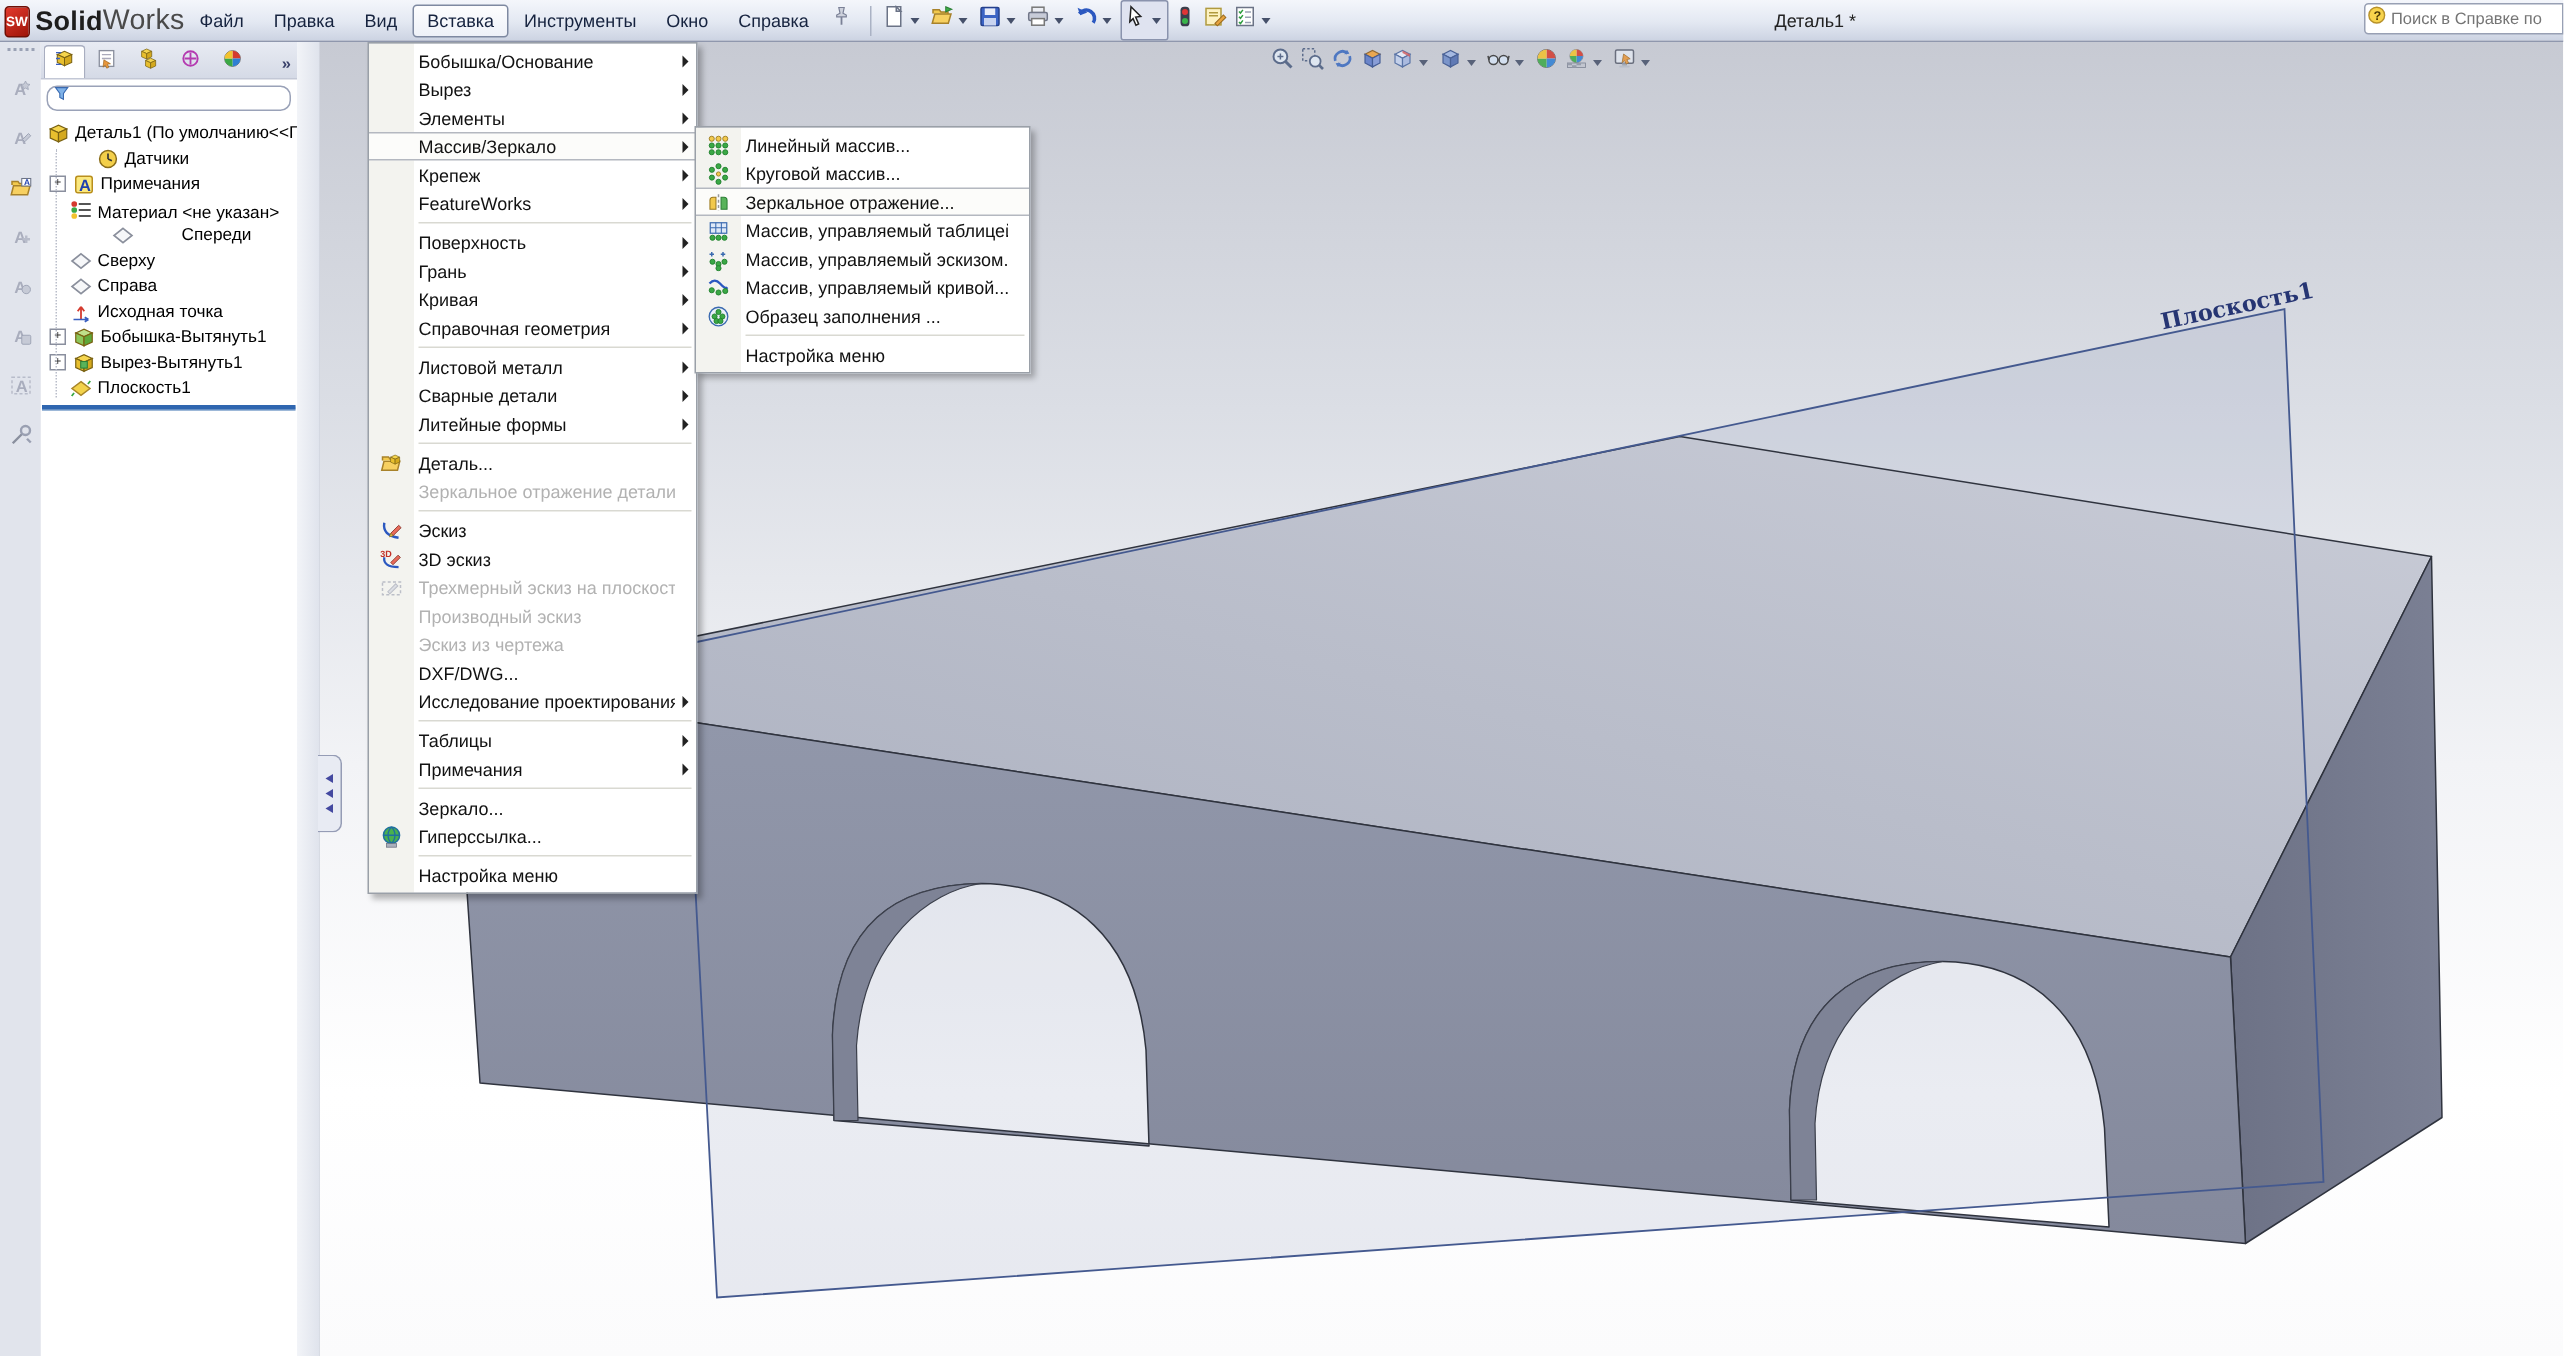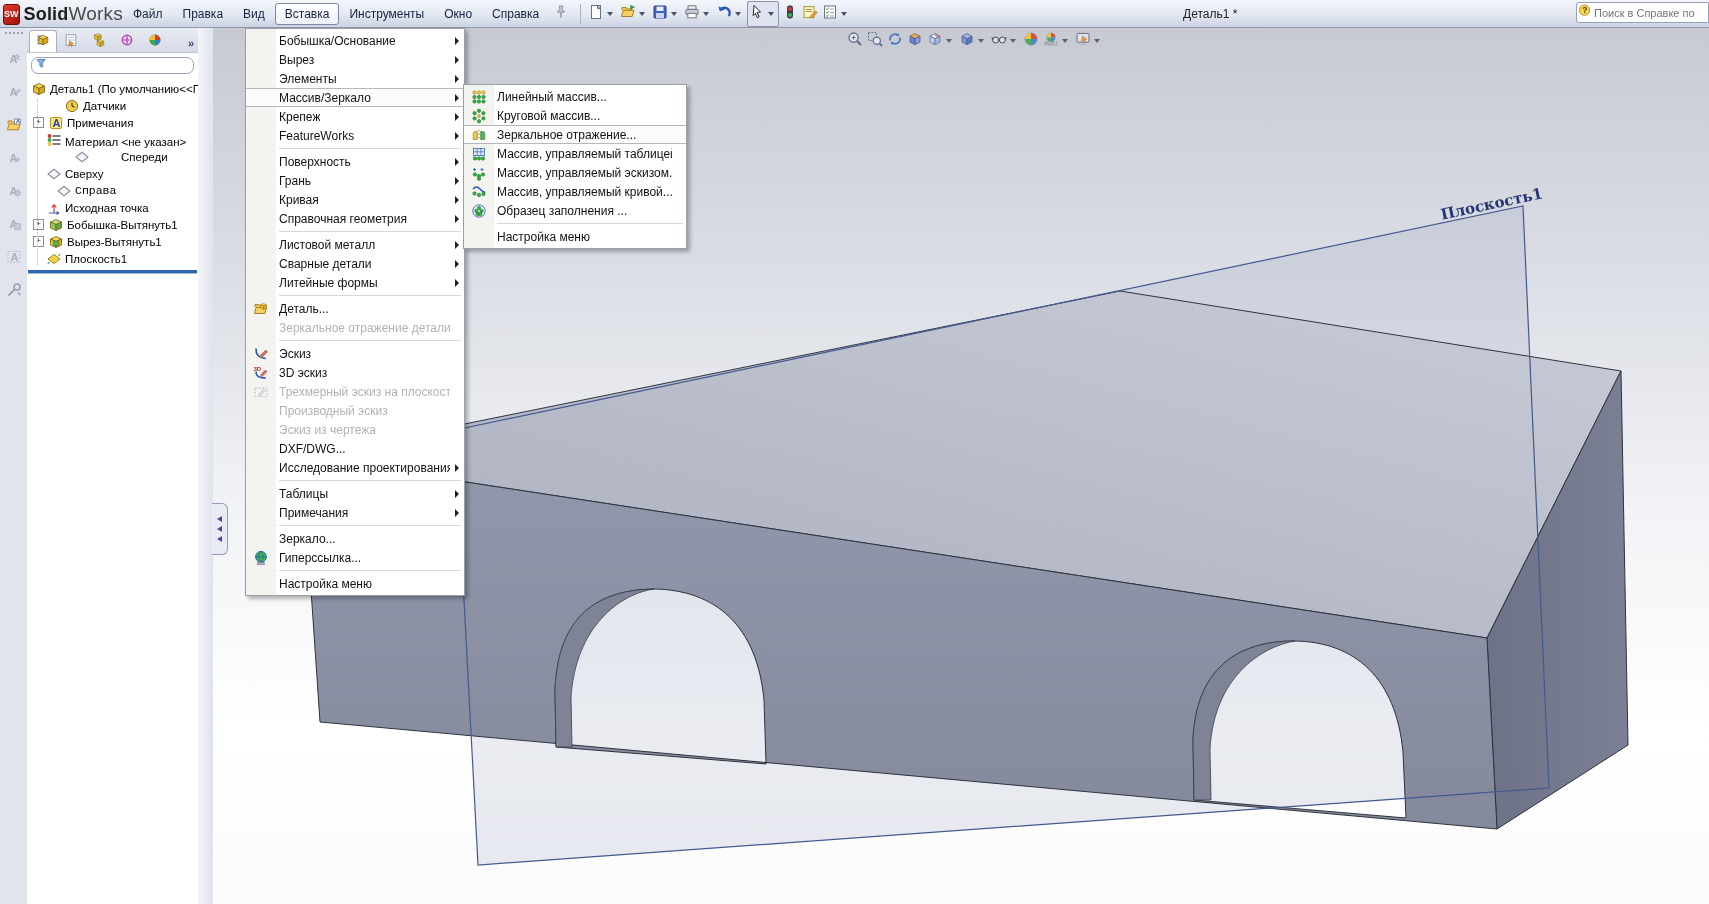--- a/index.html
+++ b/index.html
@@ -352,21 +352,21 @@
               </svg></span>
             <span>Спереди</span>
           </div>
           <div class="tree-row" style="padding-left: 6px;">
             <div class="plus-spacer"></div>
             <span class="tree-icon"><svg width="16" height="16" viewBox="0 0 16 16">
                 <path d="M8 3.2 L14 8 L8 12.8 L2 8 Z" fill="#eef0f4" fill-opacity=".5" stroke="#8a8f9c" stroke-width="1.1"></path>
               </svg></span>
             <span>Сверху</span>
           </div>
-          <div class="tree-row" style="padding-left: 16px; font-family: Liberation Mono, monospace;">
+          <div class="tree-row" style="padding-left: 6px;">
             <div class="plus-spacer"></div>
             <span class="tree-icon"><svg width="16" height="16" viewBox="0 0 16 16">
                 <path d="M8 3.2 L14 8 L8 12.8 L2 8 Z" fill="#eef0f4" fill-opacity=".5" stroke="#8a8f9c" stroke-width="1.1"></path>
               </svg></span>
             <span>Справа</span>
           </div>
           <div class="tree-row" style="padding-left: 6px;">
             <div class="plus-spacer"></div>
             <span class="tree-icon"><svg width="16" height="16" viewBox="0 0 16 16">
                 <path d="M8 13 V4.5 M8 4.5 l-2.2 3 M8 4.5 l2.2 3" stroke="#d43a2e" stroke-width="1.2" fill="none"></path>

